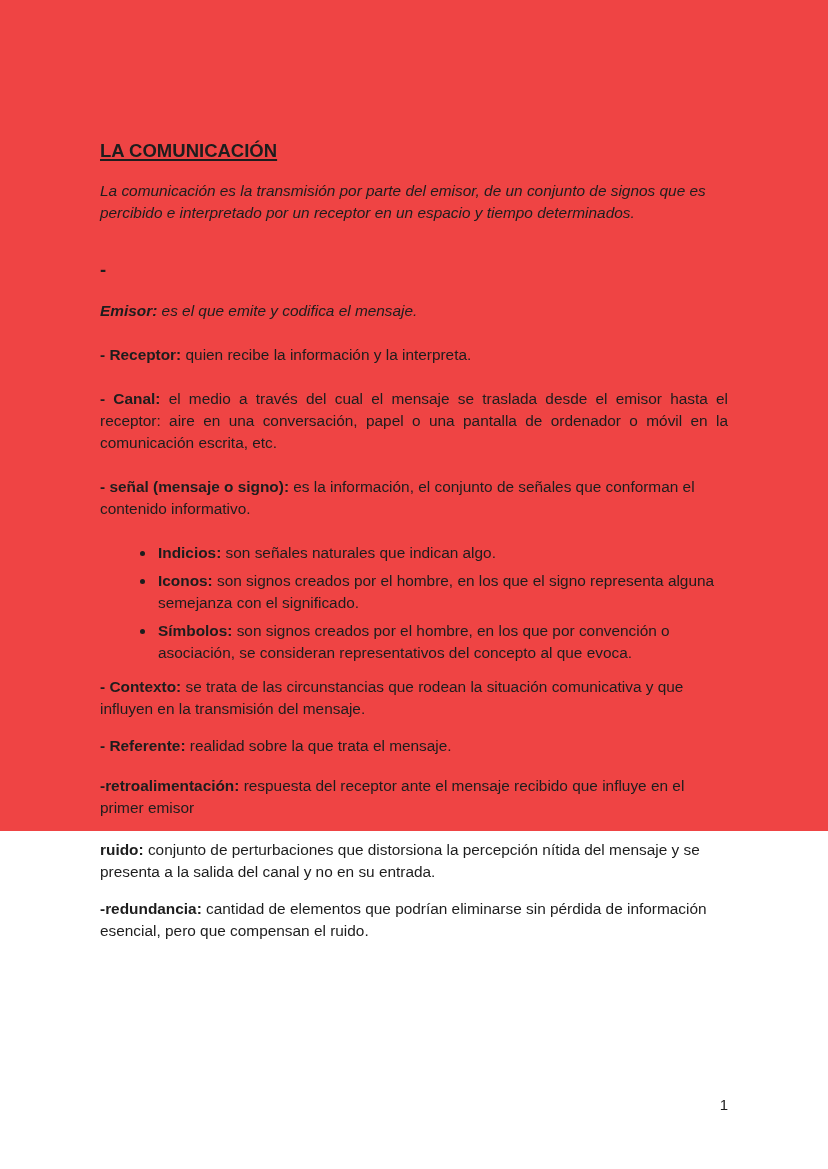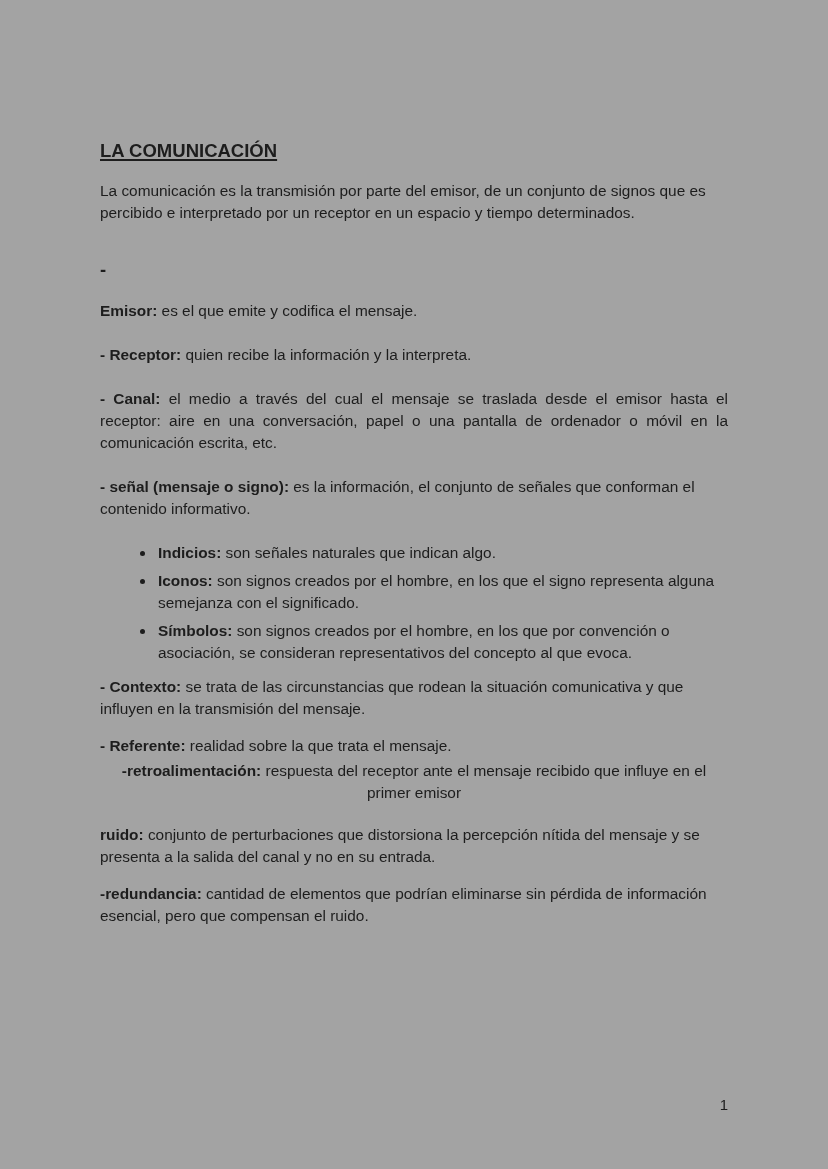--- a/index.html
+++ b/index.html
@@ -11,47 +11,47 @@
     width: 828px;
     height: 1169px;
     position: relative;
     font-family: "Liberation Sans", "DejaVu Sans", sans-serif;
     color: #1d1d1d;
     overflow: hidden;
   }
   .page {
     box-sizing: border-box;
     width: 828px;
-    height: 1169px;
+    height: 831px;
     padding: 140px 100px 0 100px;
-    background: #a3a3a3;
+    background: #ef4444;
   }
   .content {
     width: 628px;
     font-size: 15.4px;
     line-height: 22px;
   }
   h1.doc-title {
     margin: 0 0 4px 0;
     font-size: 18.5px;
     line-height: 22px;
     font-weight: 700;
   }
   h1.doc-title .u {
     text-decoration: underline;
     text-decoration-thickness: 2px;
     text-underline-offset: 2px;
   }
   p {
     margin: 22px 0 0 0;
   }
-  p.tight { margin-top: 18px; }
+  p.tight { margin-top: 18px; font-style: italic; }
   p.g12 { margin-top: 12px; }
   p.g15 { margin-top: 15px; }
-  p.g17 { margin-top: 3px; text-align: center; }
+  p.g17 { margin-top: 18px; }
   p.g20 { margin-top: 20px; }
   p.g16 { margin-top: 15px; }
   .justify { text-align: justify; }
   .b { font-weight: 700; }
   h2.section-heading {
     margin: 34px 0 2px 0;
     font-size: 18.5px;
     line-height: 24px;
     font-weight: 700;
     display: flex;

